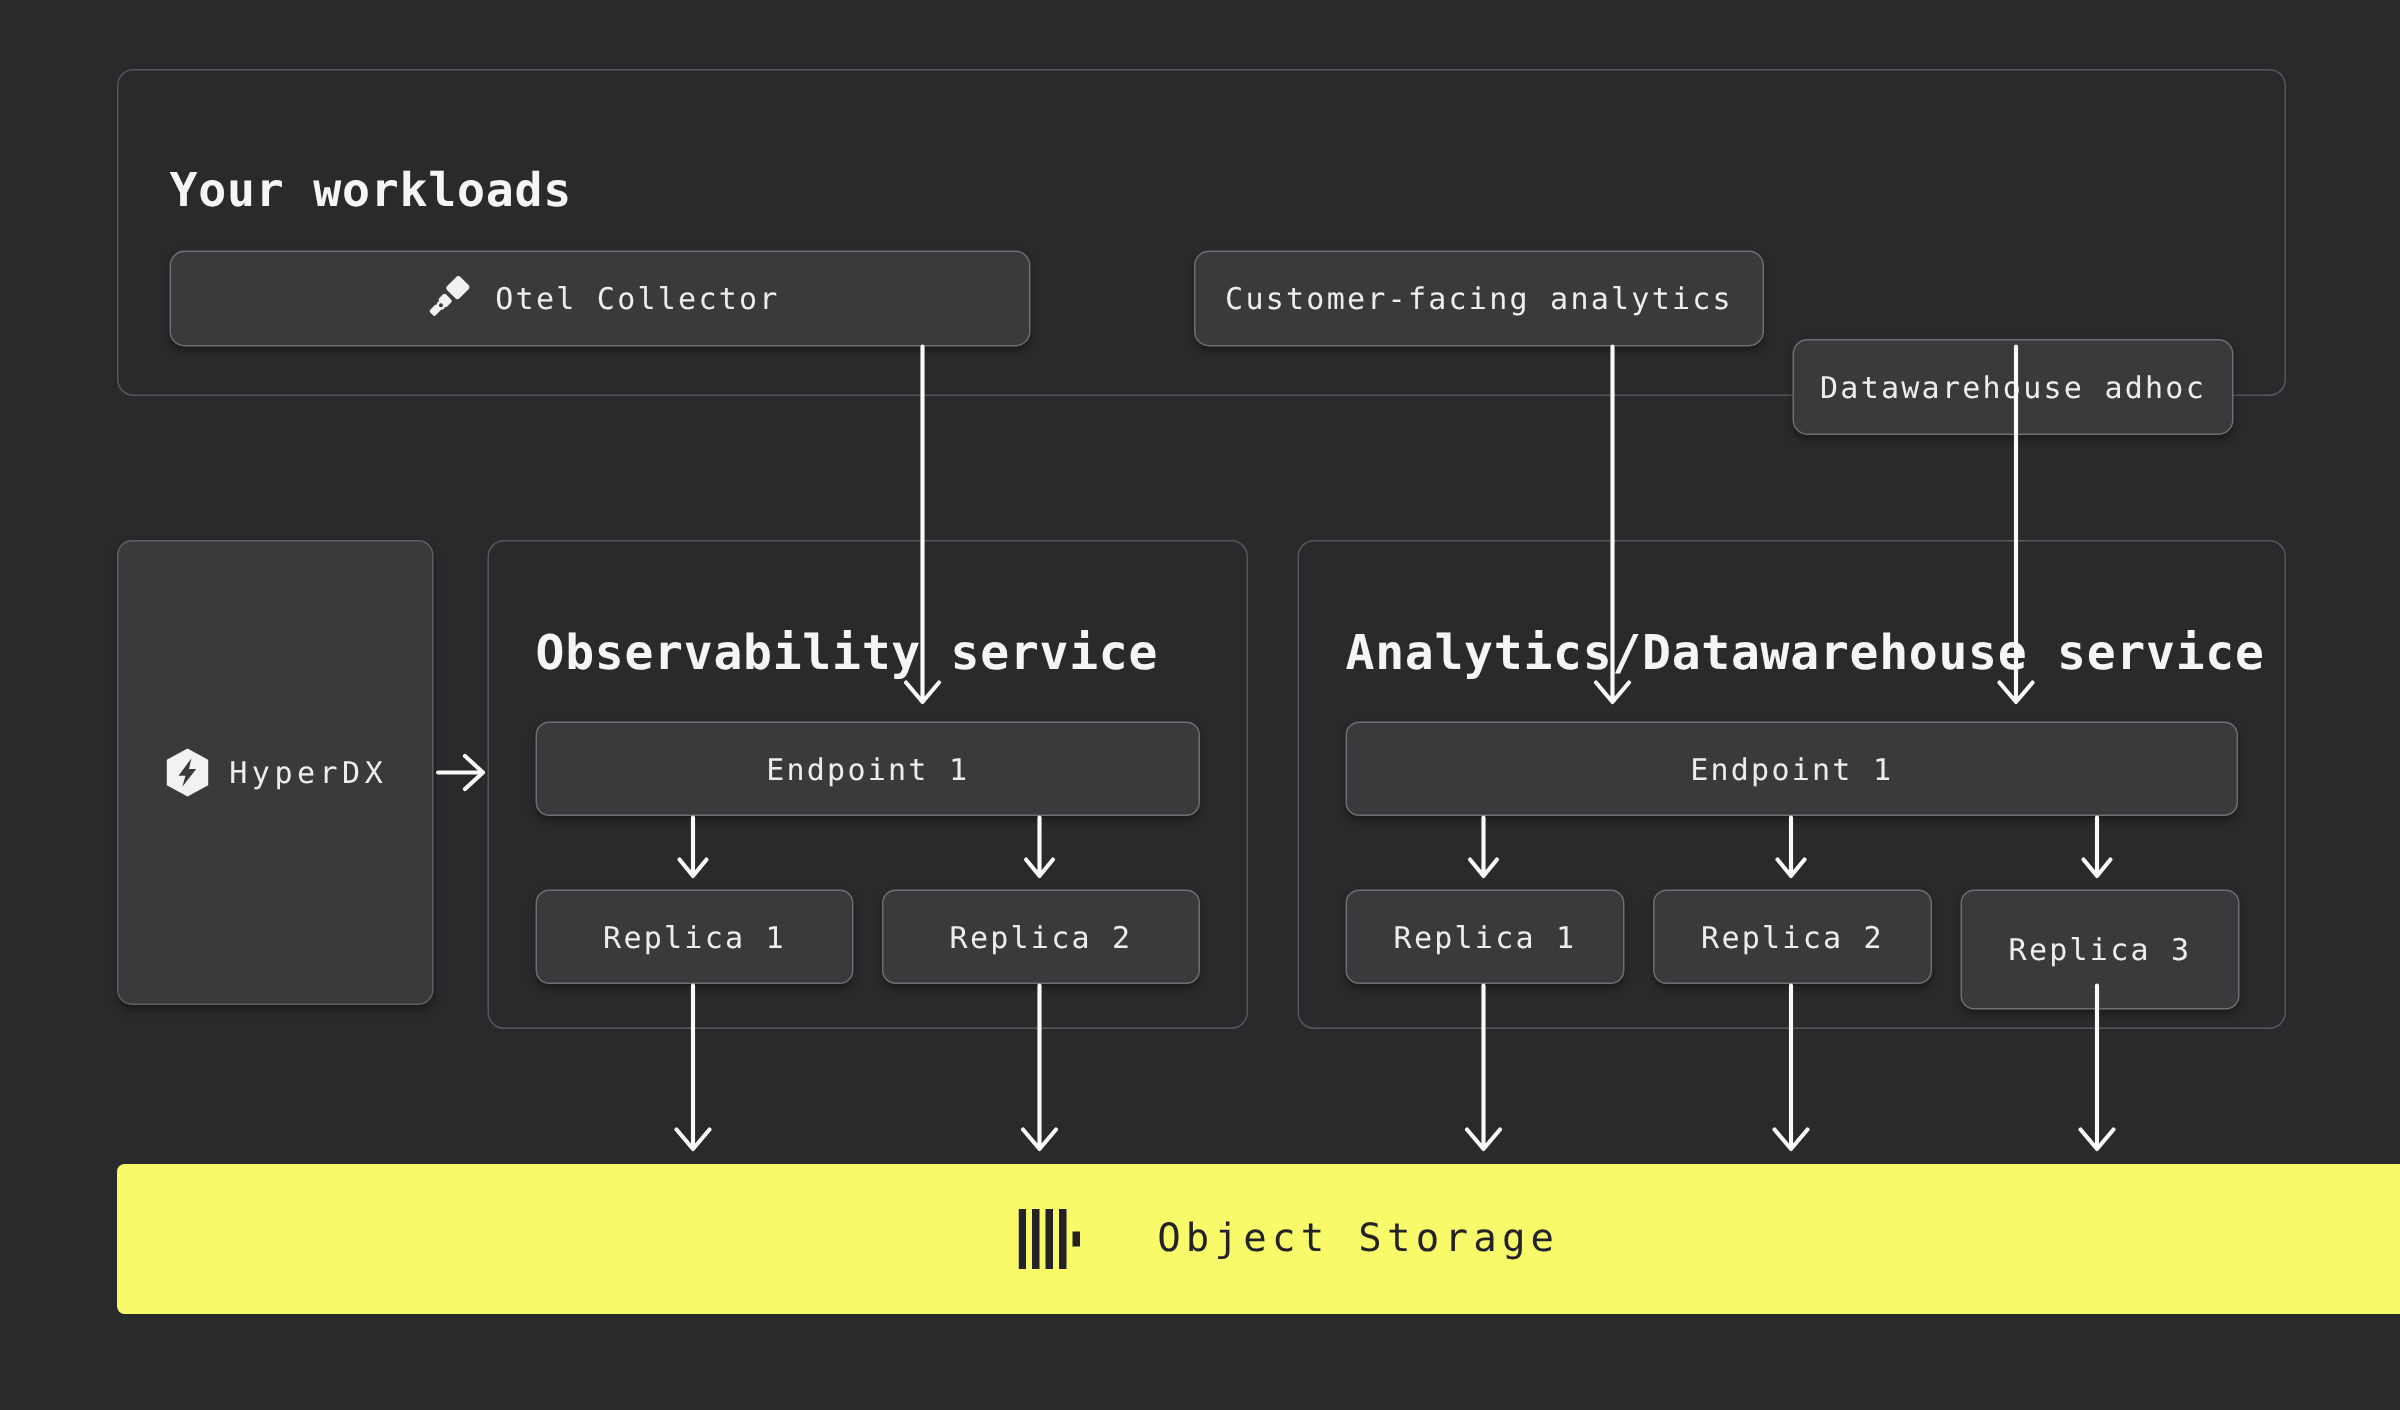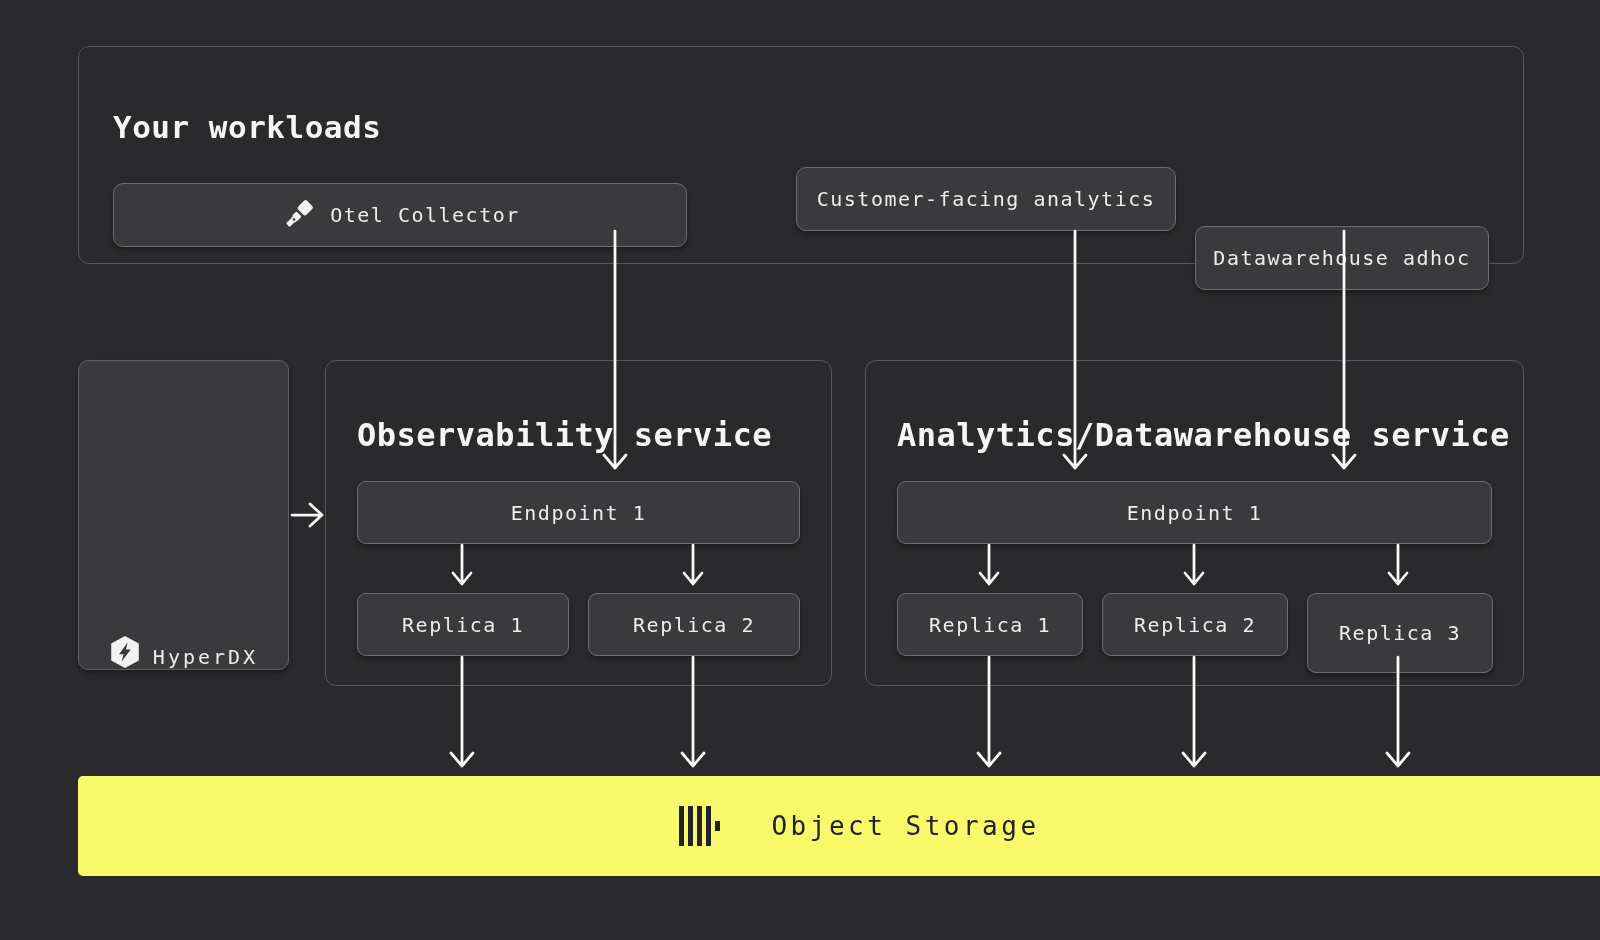--- a/index.html
+++ b/index.html
@@ -12,27 +12,27 @@
 
   
   .node{position:absolute;background:#3a3a3d;border:1.5px solid #6e6e73;border-radius:10px;
         box-shadow:0 3px 5px rgba(0,0,0,.35);display:flex;align-items:center;justify-content:center;
         font-size:20px;letter-spacing:1.5px;color:#ededed;white-space:nowrap;box-sizing:border-box;}
   .node .icon{display:flex;margin-right:14px;}
 
   
   .workloads{left:78px;top:46px;width:1444px;height:216px;}
   .wl-title{left:34px;top:36px;font-size:31px;}
-  .otel{left:34px;top:120px;width:574px;height:64px;margin-top:16px;}
+  .otel{left:34px;top:120px;width:574px;height:64px;}
   .cust{left:717px;top:120px;width:380px;height:64px;text-align:right;}
   .dwh{left:1116px;top:131px;width:294px;height:64px;margin-top:48px;}
 
   .hyperdx{position:absolute;left:78px;top:360px;width:211px;height:310px;background:#3a3a3d;
            border:1.5px solid #5f5f64;border-radius:10px;box-shadow:0 3px 5px rgba(0,0,0,.35);
-           display:flex;align-items:flex-end;justify-content:center;box-sizing:border-box;
+           display:flex;align-items:center;justify-content:center;box-sizing:border-box;
            font-size:20px;letter-spacing:3px;}
   .hyperdx .icon{display:flex;margin-right:12px;}
 
   .obs{left:325px;top:360px;width:505px;height:324px;}
   .ana{left:865px;top:360px;width:657px;height:324px;}
   .svc-title{left:31px;top:28px;font-size:32px;}
   .endpoint{border-radius:9px;}
   .obs .endpoint{left:31px;top:120px;width:443px;height:63px;}
   .ana .endpoint{left:31px;top:120px;width:595px;height:63px;}
   .replica{border-radius:9px;}

